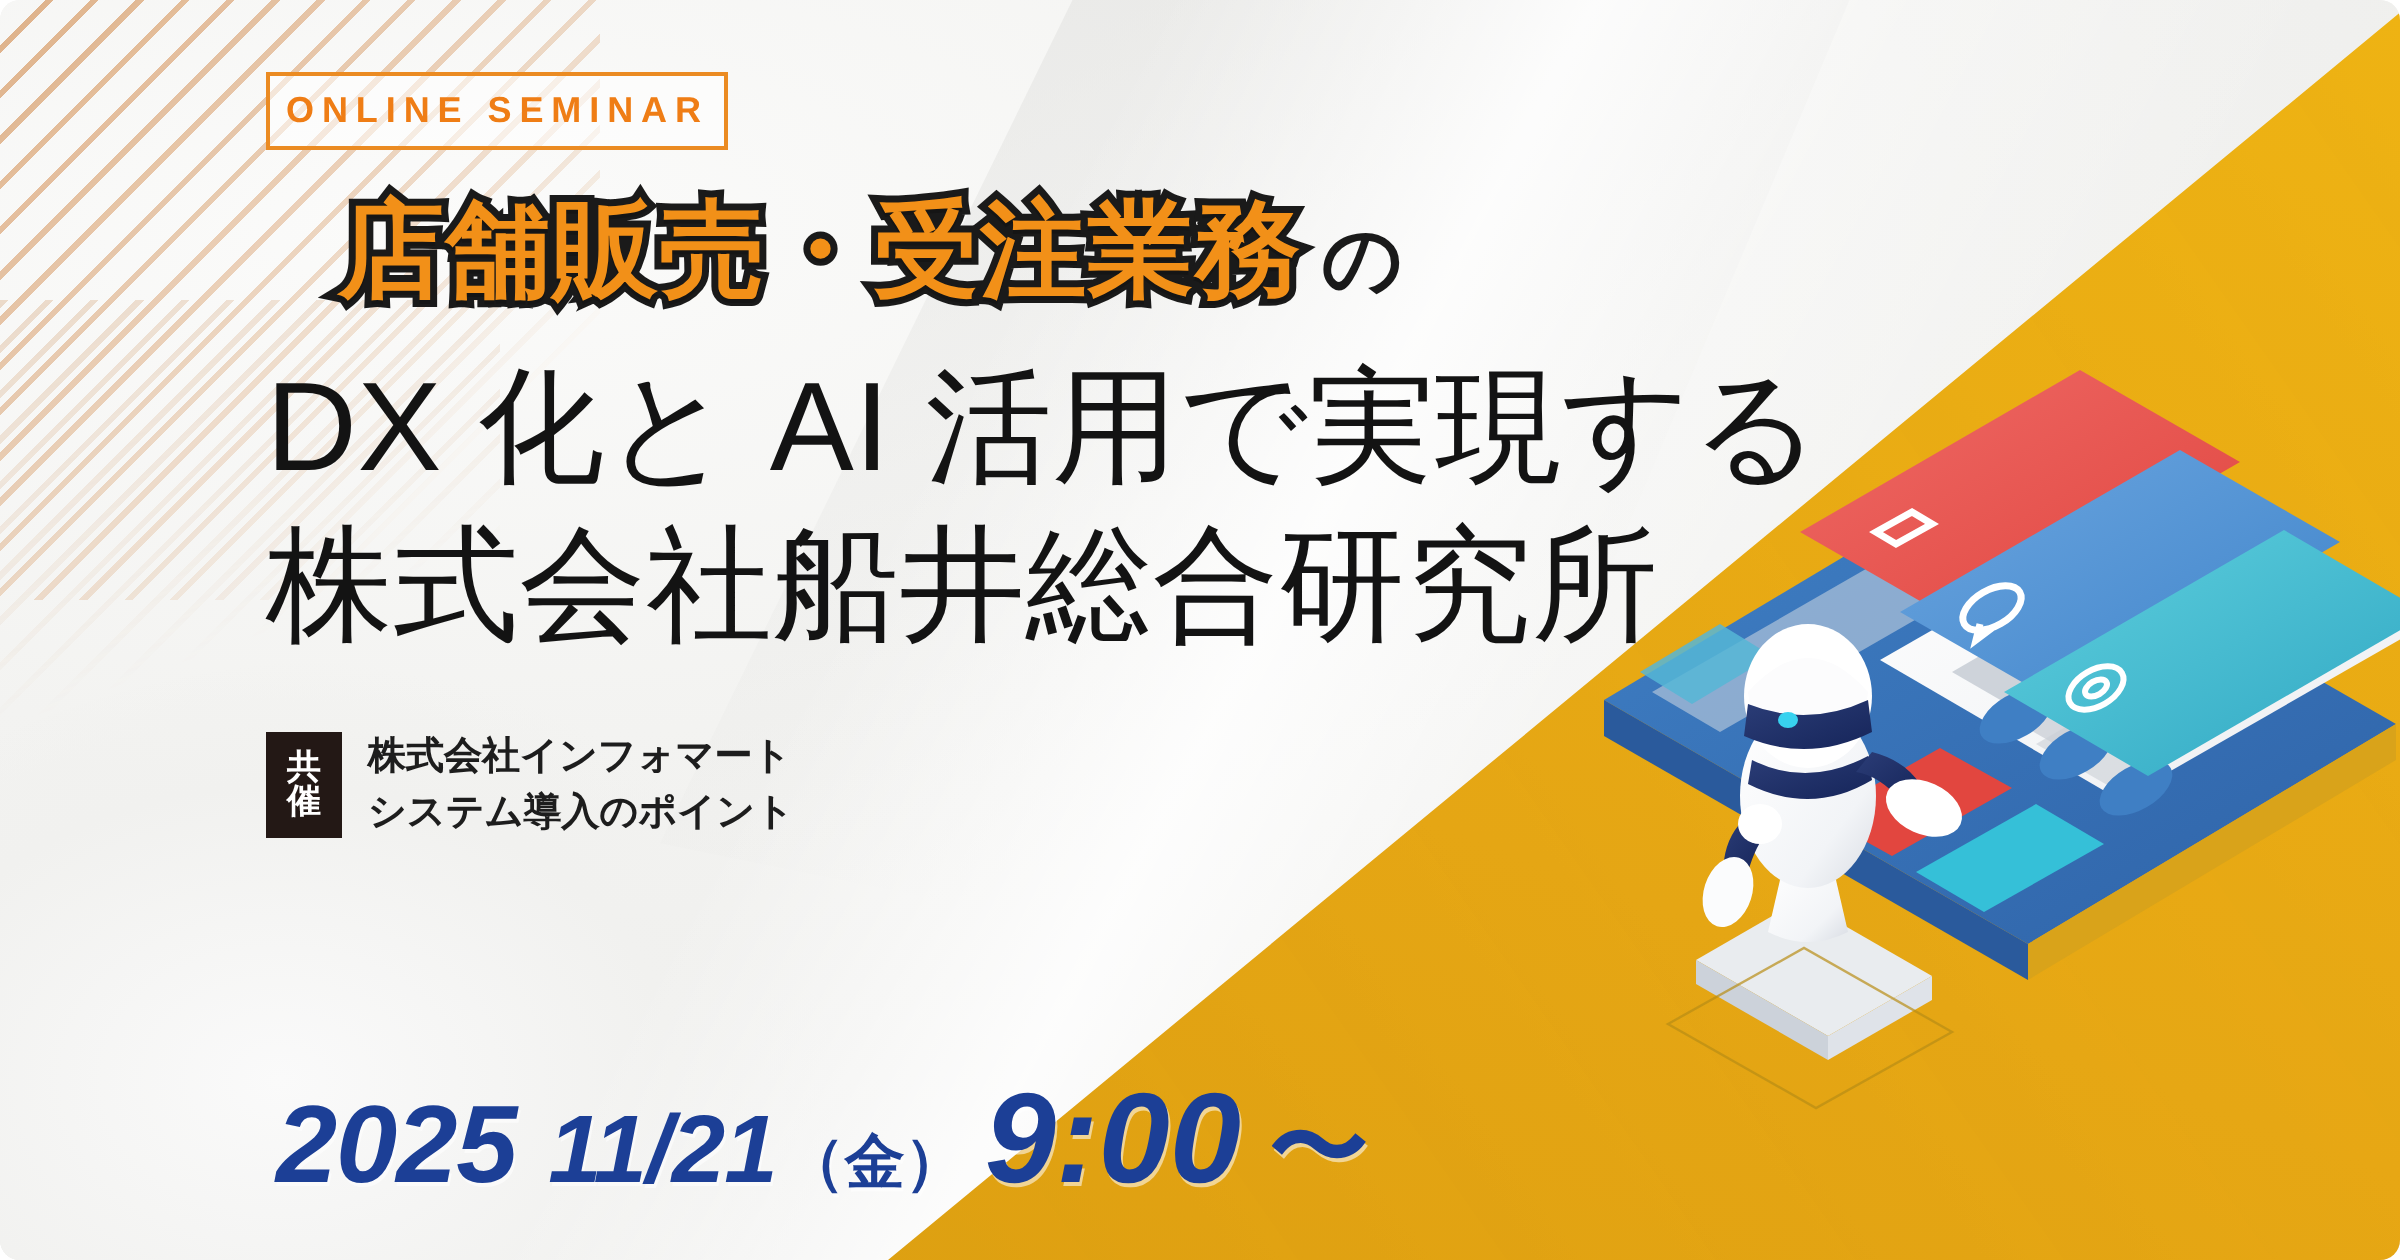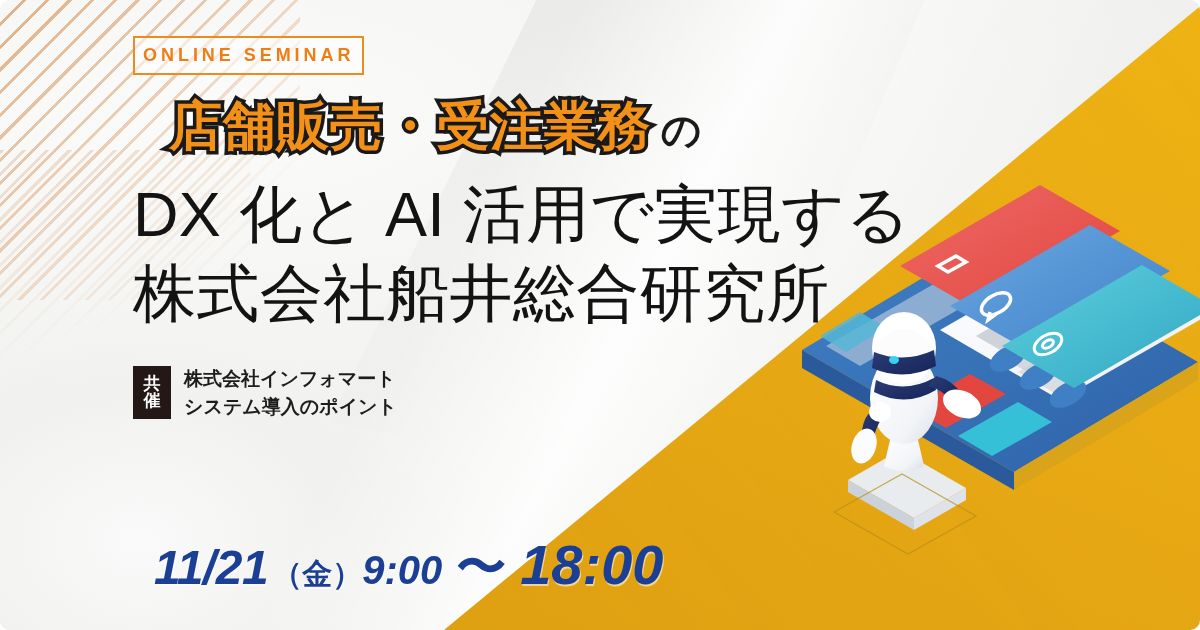--- a/index.html
+++ b/index.html
@@ -140,21 +140,21 @@
     position:absolute;left:138px;top:532px;
     display:flex;align-items:baseline;
     color:#1c3f96;
     font-weight:900;font-style:italic;
     white-space:nowrap;
     text-shadow:1px 2px 0 rgba(255,255,255,.55);
   }
   .d-year{font-size:55px;letter-spacing:-.01em;}
   .d-md{font-size:48px;margin-left:16px;letter-spacing:-.01em;}
   .d-dow{font-size:30px;margin-left:4px;font-style:normal;font-weight:700;}
-  .d-t1{font-size:40px;}
+  .d-t1{font-size:64px;margin-left:10px;}
   .d-tilde{font-size:50px;margin-left:14px;font-style:normal;font-weight:900;}
   .d-t2{font-size:56px;margin-left:14px;}
 
   
   .illus{position:absolute;left:790px;top:140px;width:420px;height:420px;}
   .illus svg{display:block;width:100%;height:100%;overflow:visible;}
 </style>
 </head>
 <body>
 
@@ -279,20 +279,20 @@
       <span>共</span>
       <span>催</span>
     </div>
     <div class="host-list">
       <div>株式会社インフォマート</div>
       <div>システム導入のポイント</div>
     </div>
   </div>
 
   <div class="dateline">
+    <span class="d-year">2025</span>
     <span class="d-md">11/21</span>
     <span class="d-dow">（金）</span>
     <span class="d-t1">9:00</span>
     <span class="d-tilde">〜</span>
-    <span class="d-t2">18:00</span>
   </div>
 
 </div>
 
 </body></html>

